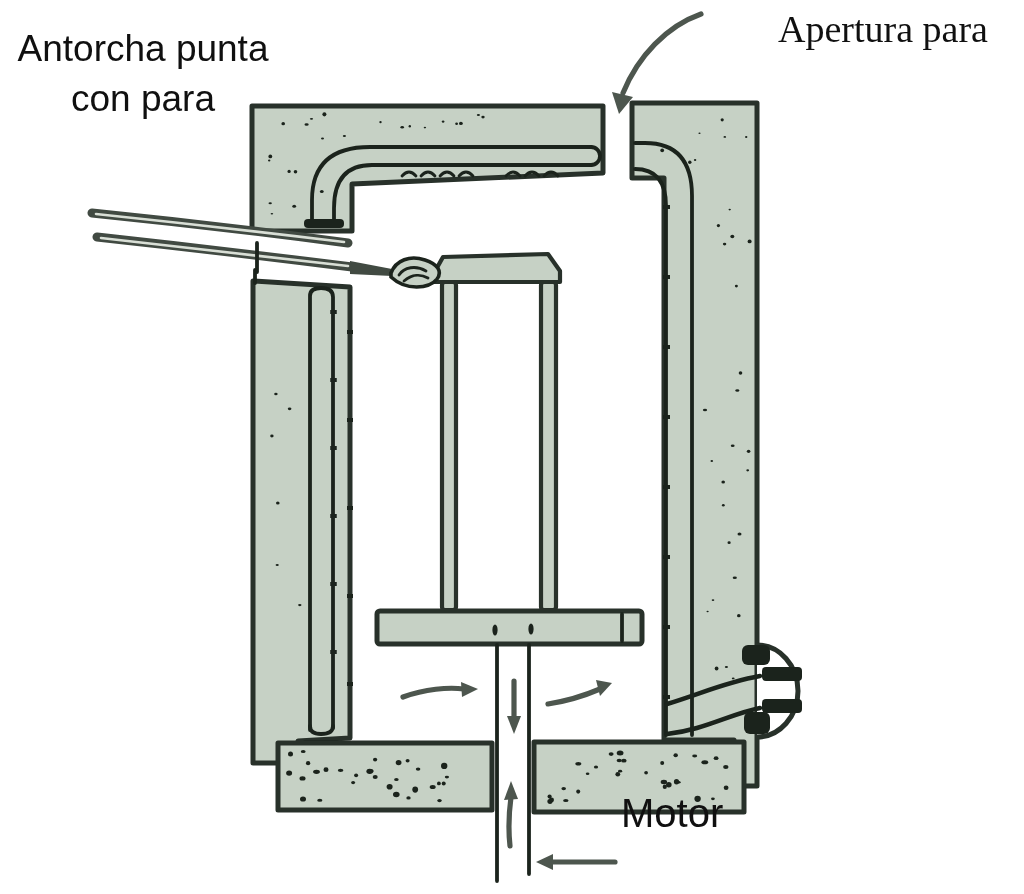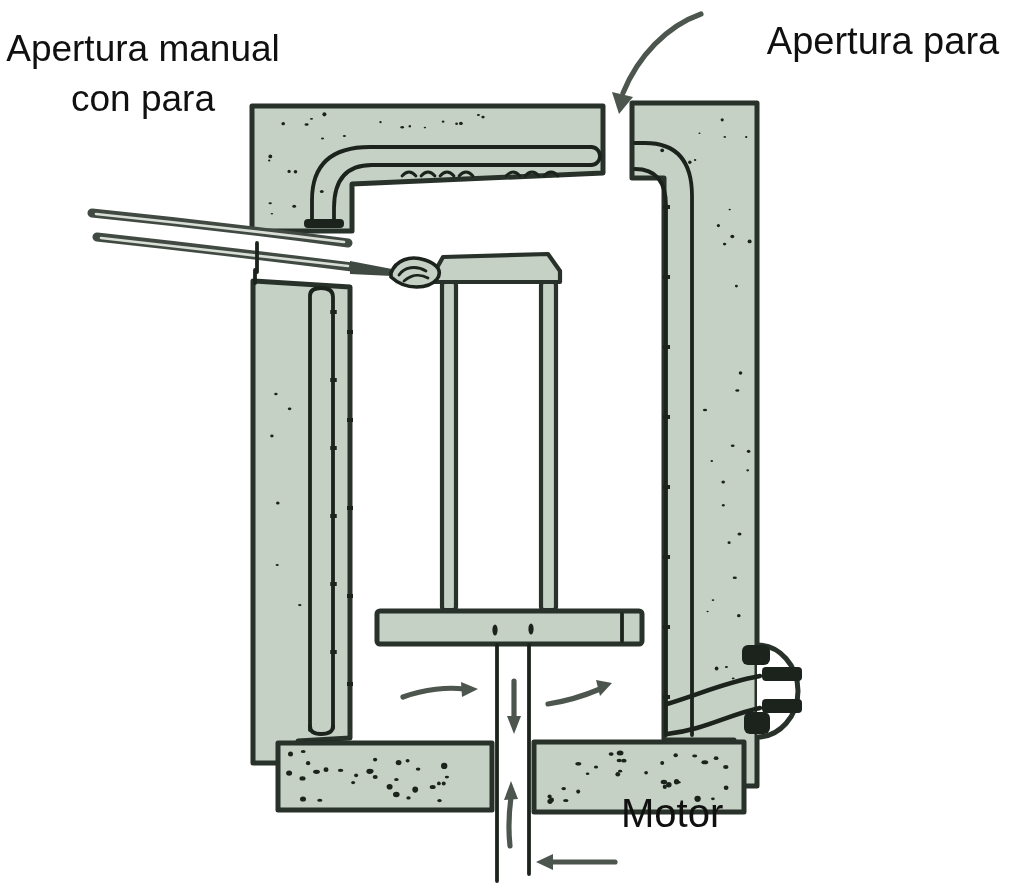--- a/index.html
+++ b/index.html
@@ -20,21 +20,21 @@
   .dark   {fill:var(--detail-line);}
   .wire   {fill:none;stroke:var(--detail-line);stroke-width:4.5;stroke-linecap:round;}
   .arrow  {fill:none;stroke:var(--arrow);stroke-width:5.2;stroke-linecap:round;}
   .ahead  {fill:var(--arrow);stroke:none;}
   .rod    {fill:none;stroke:var(--rod);stroke-width:9;stroke-linecap:round;}
   .rodcore{fill:none;stroke:var(--rod-core);stroke-width:2.6;stroke-linecap:round;}
   .stipple ellipse{fill:var(--detail-line);}
 
   .lbl{position:absolute;color:var(--text);text-align:center;white-space:nowrap;}
   #lbl-torch   {left:2px;  top:24px;  width:282px; font-size:37px; line-height:50px;}
-  #lbl-aperture{left:750px;top:16px;   width:266px; font-size:38px; line-height:51px;}
+  #lbl-aperture{left:750px;top:4px;   width:266px; font-size:38px; line-height:51px;font-family:Liberation Serif, serif;}
   #lbl-motor   {left:621px;top:791px; width:130px; font-size:40px; line-height:44px; text-align:left;}
 </style>
 </head>
 <body style="background: rgb(255, 255, 255);">
 
 <div id="stage">
 
   <svg width="1024" height="894" viewBox="0 0 1024 894">
 
     <g>
@@ -265,20 +265,20 @@
       <path class="rodcore" d="M101,238 Q225,252 348,266"></path>
       <polygon fill="var(--rod)" points="350,261 392,269 392,276 350,274"></polygon>
       <line class="liner" x1="257" y1="243" x2="257" y2="272" stroke-width="5"></line>
       <path d="M391,273 C396,260 410,255 425,260 C437,264 443,271 437,279 C429,289 406,291 391,277 Z" fill="var(--wall-fill)" stroke="var(--detail-line)" stroke-width="3.6"></path>
       <path class="thin" d="M399,275 C404,267 416,265 426,271"></path>
       <path class="thin" d="M404,281 C412,274 421,274 428,278"></path>
     </g>
   </svg>
 
   <div class="lbl" id="lbl-torch">
-    <div>Apertura manual</div>
+    <div>Antorcha punta</div>
     <div>con para</div>
   </div>
   <div class="lbl" id="lbl-aperture">
     <div>Apertura para</div>
   </div>
   <div class="lbl" id="lbl-motor">Motor</div>
 </div>
 
 </body></html>

